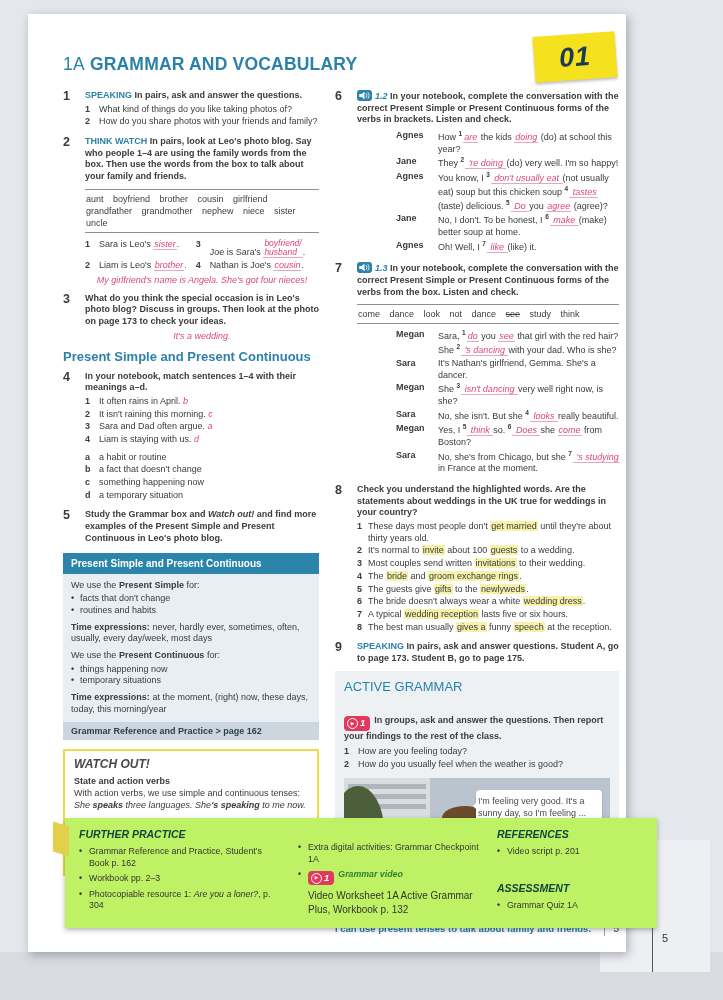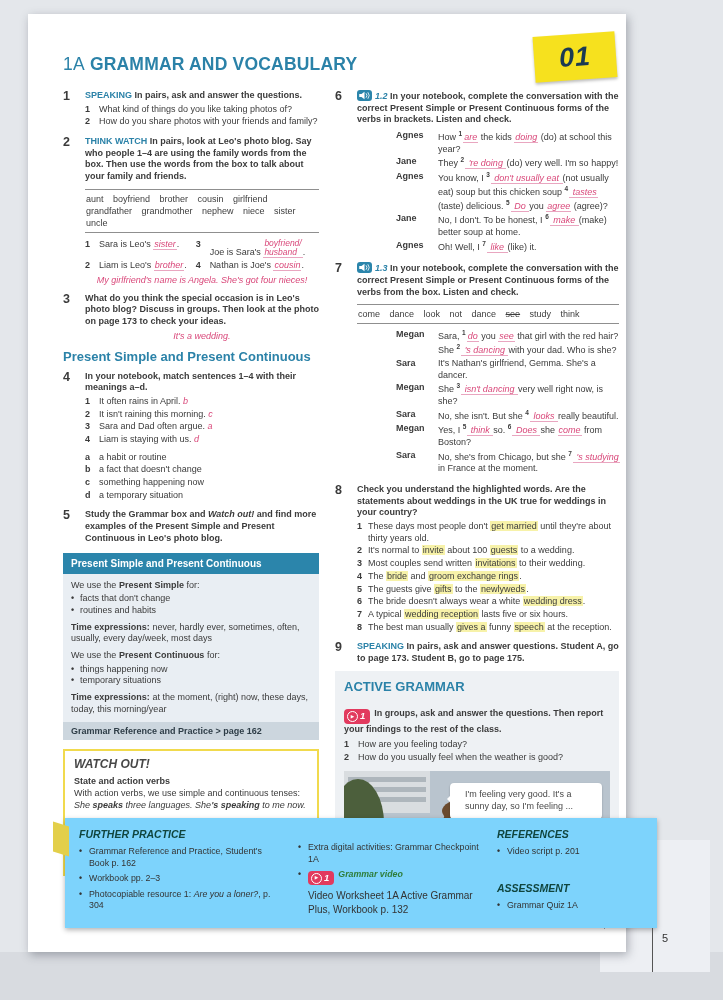--- a/index.html
+++ b/index.html
@@ -64,37 +64,37 @@
   .drow .spk{font-weight:800;color:#3b3b3b;}
   
   .stmt{display:grid;grid-template-columns:11px 1fr;margin-top:1px;}
   .stmt .sn{font-weight:800;}
   
   .aico{display:inline-block;width:15px;height:11px;background:#2b85ab;border-radius:3px;
     vertical-align:-2px;margin-right:3px;position:relative;}
   .aico svg{position:absolute;left:1px;top:1px;}
   
   .agbox{background:#eef1f4;padding:8px 9px 9px;margin-top:2px;}
-  .agtitle{font-size:13px;font-weight:700;color:#2b82a8;margin-bottom:14px;}
+  .agtitle{font-size:13px;font-weight:400;color:#2b82a8;margin-bottom:21px;}
   .vbadge{display:inline-flex;align-items:center;gap:2px;background:#e23a5e;color:#fff;
     border-radius:4px;padding:1px 5px 1px 3px;font-weight:900;font-style:italic;font-size:9.5px;
     vertical-align:-2px;margin-right:4px;}
   .vbadge .ring{display:inline-flex;align-items:center;justify-content:center;width:9px;height:9px;
     border:1.2px solid #fff;border-radius:50%;font-size:4.5px;font-style:normal;}
   .photo{position:relative;margin-top:7px;width:100%;height:128px;overflow:hidden;background:#b7c2cc;}
   .bubble{position:absolute;right:8px;top:12px;width:122px;background:#fff;border-radius:4px;
-    padding:6px 15px;font-size:9px;line-height:1.32;color:#4a4a4a;box-shadow:0 1px 2px rgba(0,0,0,.25);}
+    padding:6px 2px;font-size:9px;line-height:1.32;color:#4a4a4a;box-shadow:0 1px 2px rgba(0,0,0,.25);}
   .bubble::before{content:"";position:absolute;left:-9px;bottom:14px;border:6px solid transparent;
     border-right-color:#fff;}
   .cando{display:flex;align-items:center;margin-top:7px;}
   .cando .txt{font-size:9.5px;font-weight:800;color:#2b82a8;}
   .cando .bar{width:1px;height:14px;background:#9aa3ab;margin:0 8px 0 auto;}
   .cando .pg{font-size:10px;color:#3b3b3b;}
   
-  .fbox{position:absolute;left:37px;top:804px;width:592px;background:#7dd3fc;z-index:3;
+  .fbox{position:absolute;left:37px;top:804px;width:592px;background:#bef264;z-index:3;
     box-shadow:0 2px 5px rgba(0,0,0,.3);padding:10px 14px 12px;box-sizing:border-box;
     display:flex;gap:14px;}
   .fcol1{width:205px;flex:none;} .fcol2{width:185px;flex:none;} .fcol3{flex:1;}
   .ftitle{font-size:10.5px;font-weight:900;font-style:italic;color:#10453e;margin:0 0 6px;}
   .fitem{display:grid;grid-template-columns:10px 1fr;font-size:8.8px;line-height:1.32;color:#333;margin-bottom:4px;}
   .fitem .d{font-weight:900;}
   .gvid{color:#2e7d3a;font-weight:800;font-style:italic;}
   .findent{margin-left:10px;font-size:10px;line-height:1.32;color:#333;}
   .fold{position:absolute;left:-12px;top:6px;width:16px;height:30px;background:#e3cf4a;
     transform:skewY(18deg);z-index:-1;}

